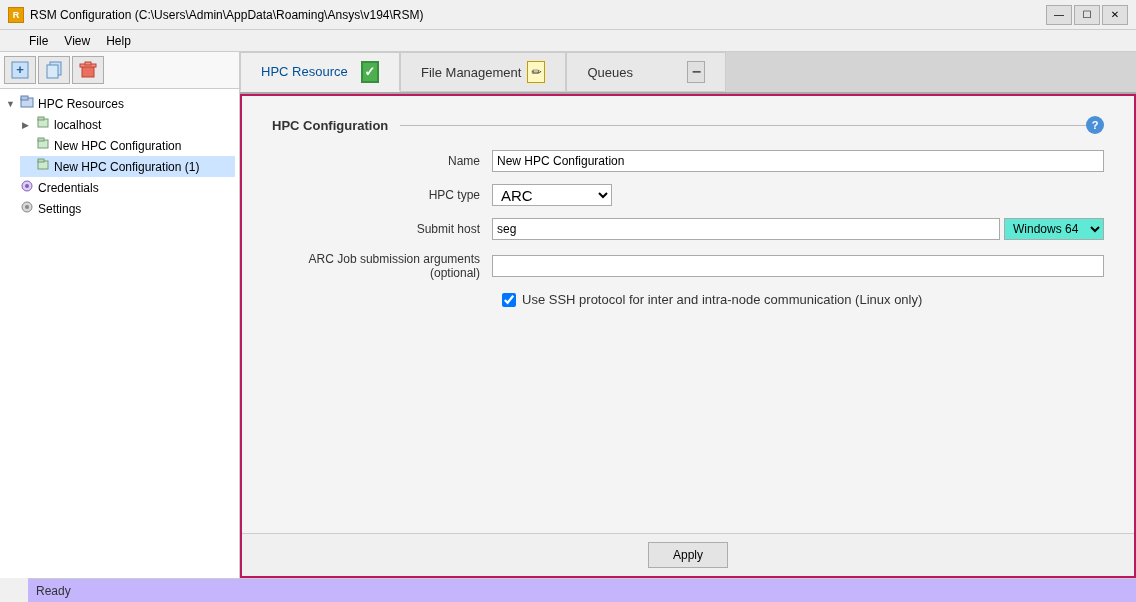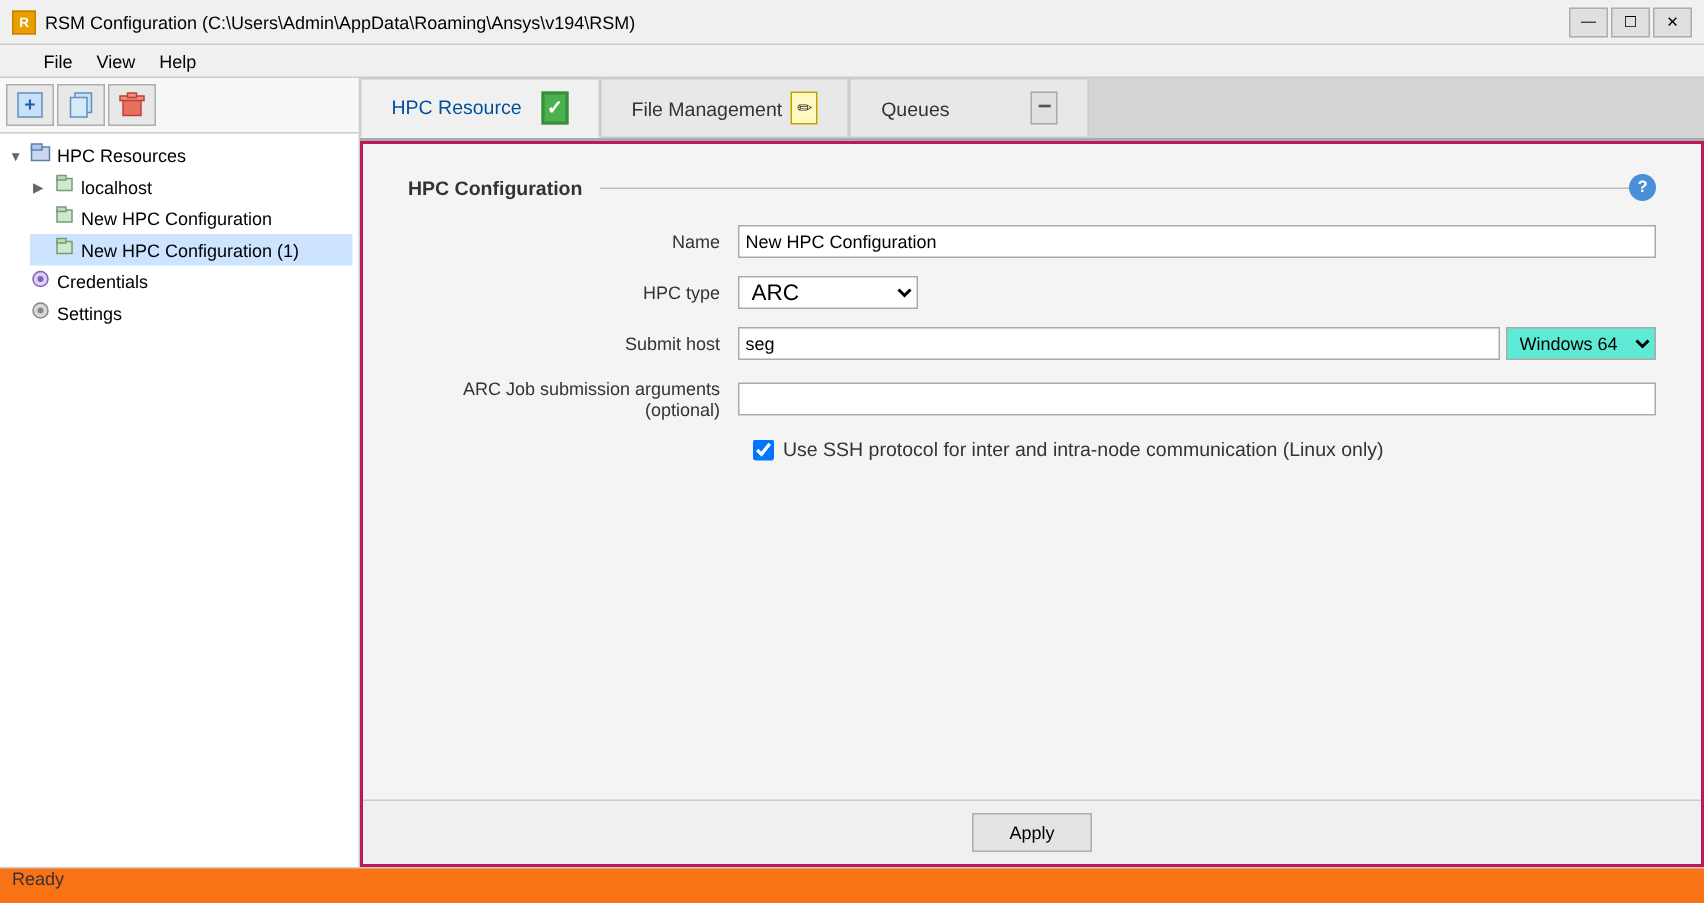--- a/index.html
+++ b/index.html
@@ -333,26 +333,28 @@
       cursor: pointer;
       font-size: 12px;
       display: flex;
       align-items: center;
       justify-content: center;
     }
 
     
     .status-bar {
       height: 24px;
-      background: #f97316;
+      background: #c4b5fd;
       border-top: 1px solid #ccc;
       display: flex;
+      align-items: center;
       padding: 0 8px;
       font-size: 12px;
       color: #333;
+      margin-left: 28px;
     }
 
     
     .section-title-row {
       display: flex;
       align-items: center;
       margin-bottom: 16px;
     }
     .section-title-text {
       font-size: 13px;

